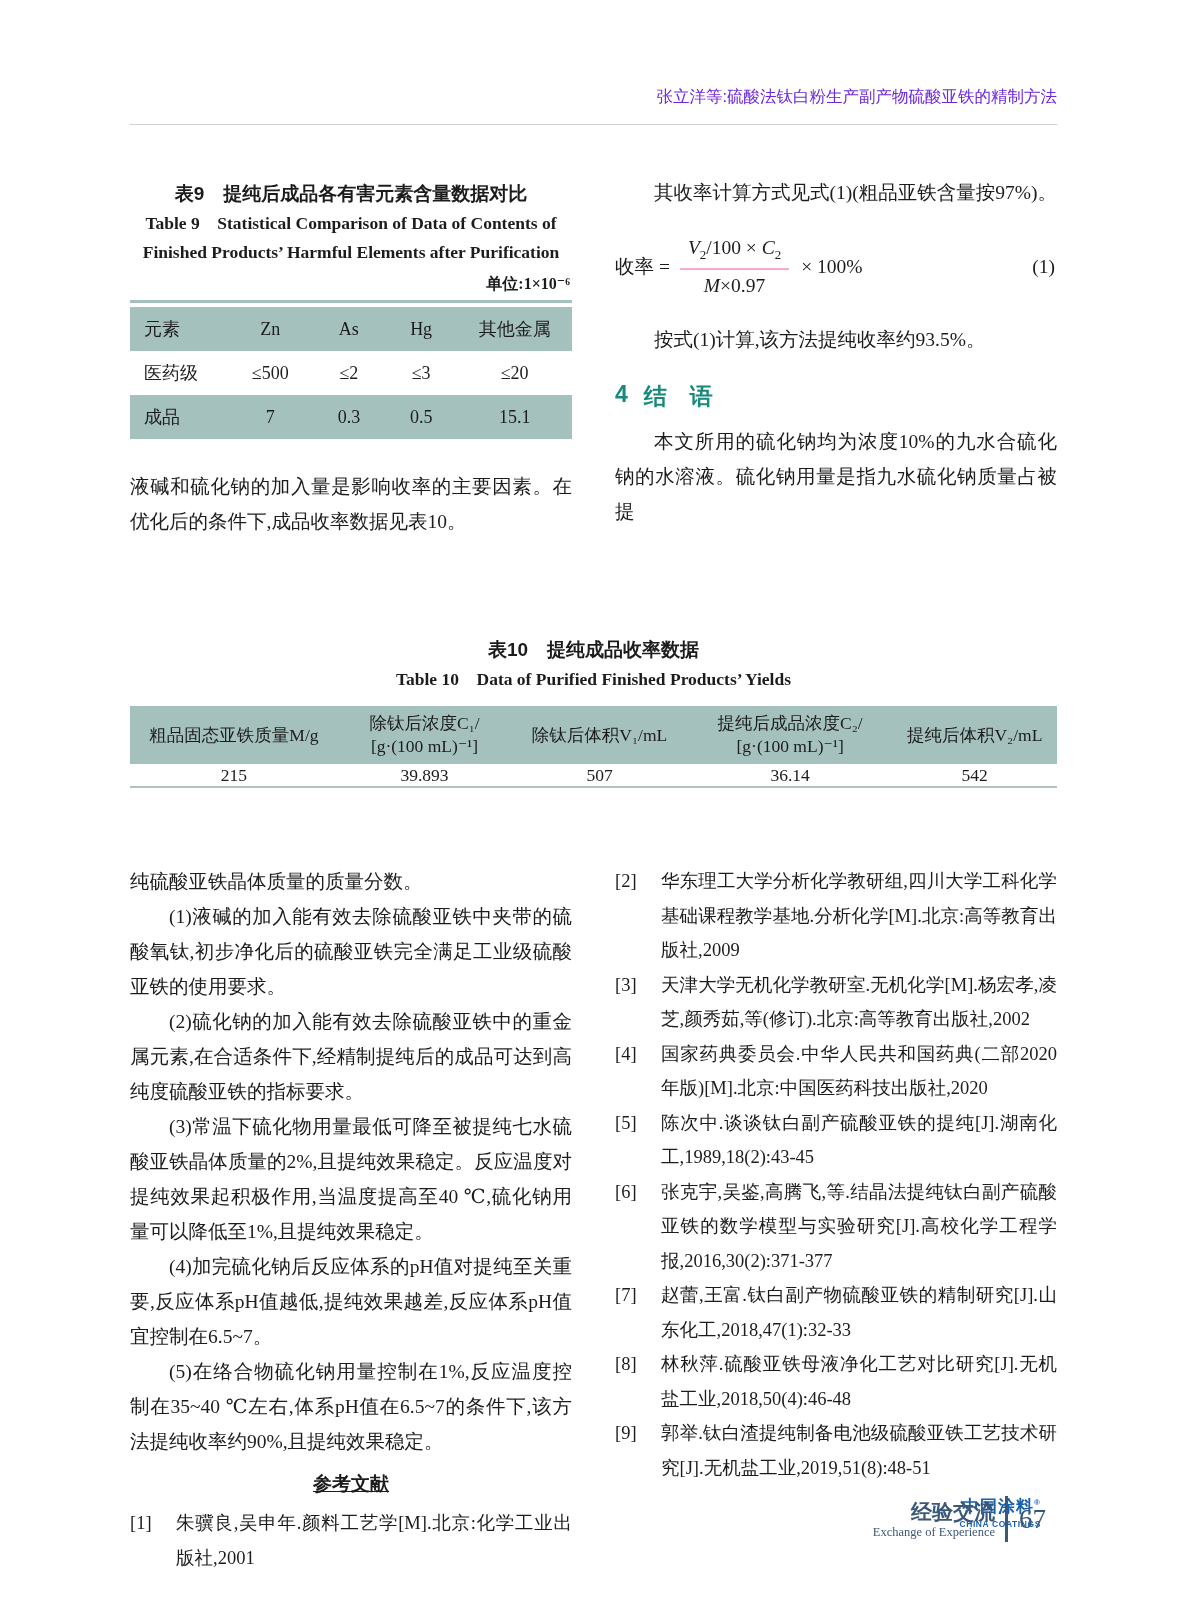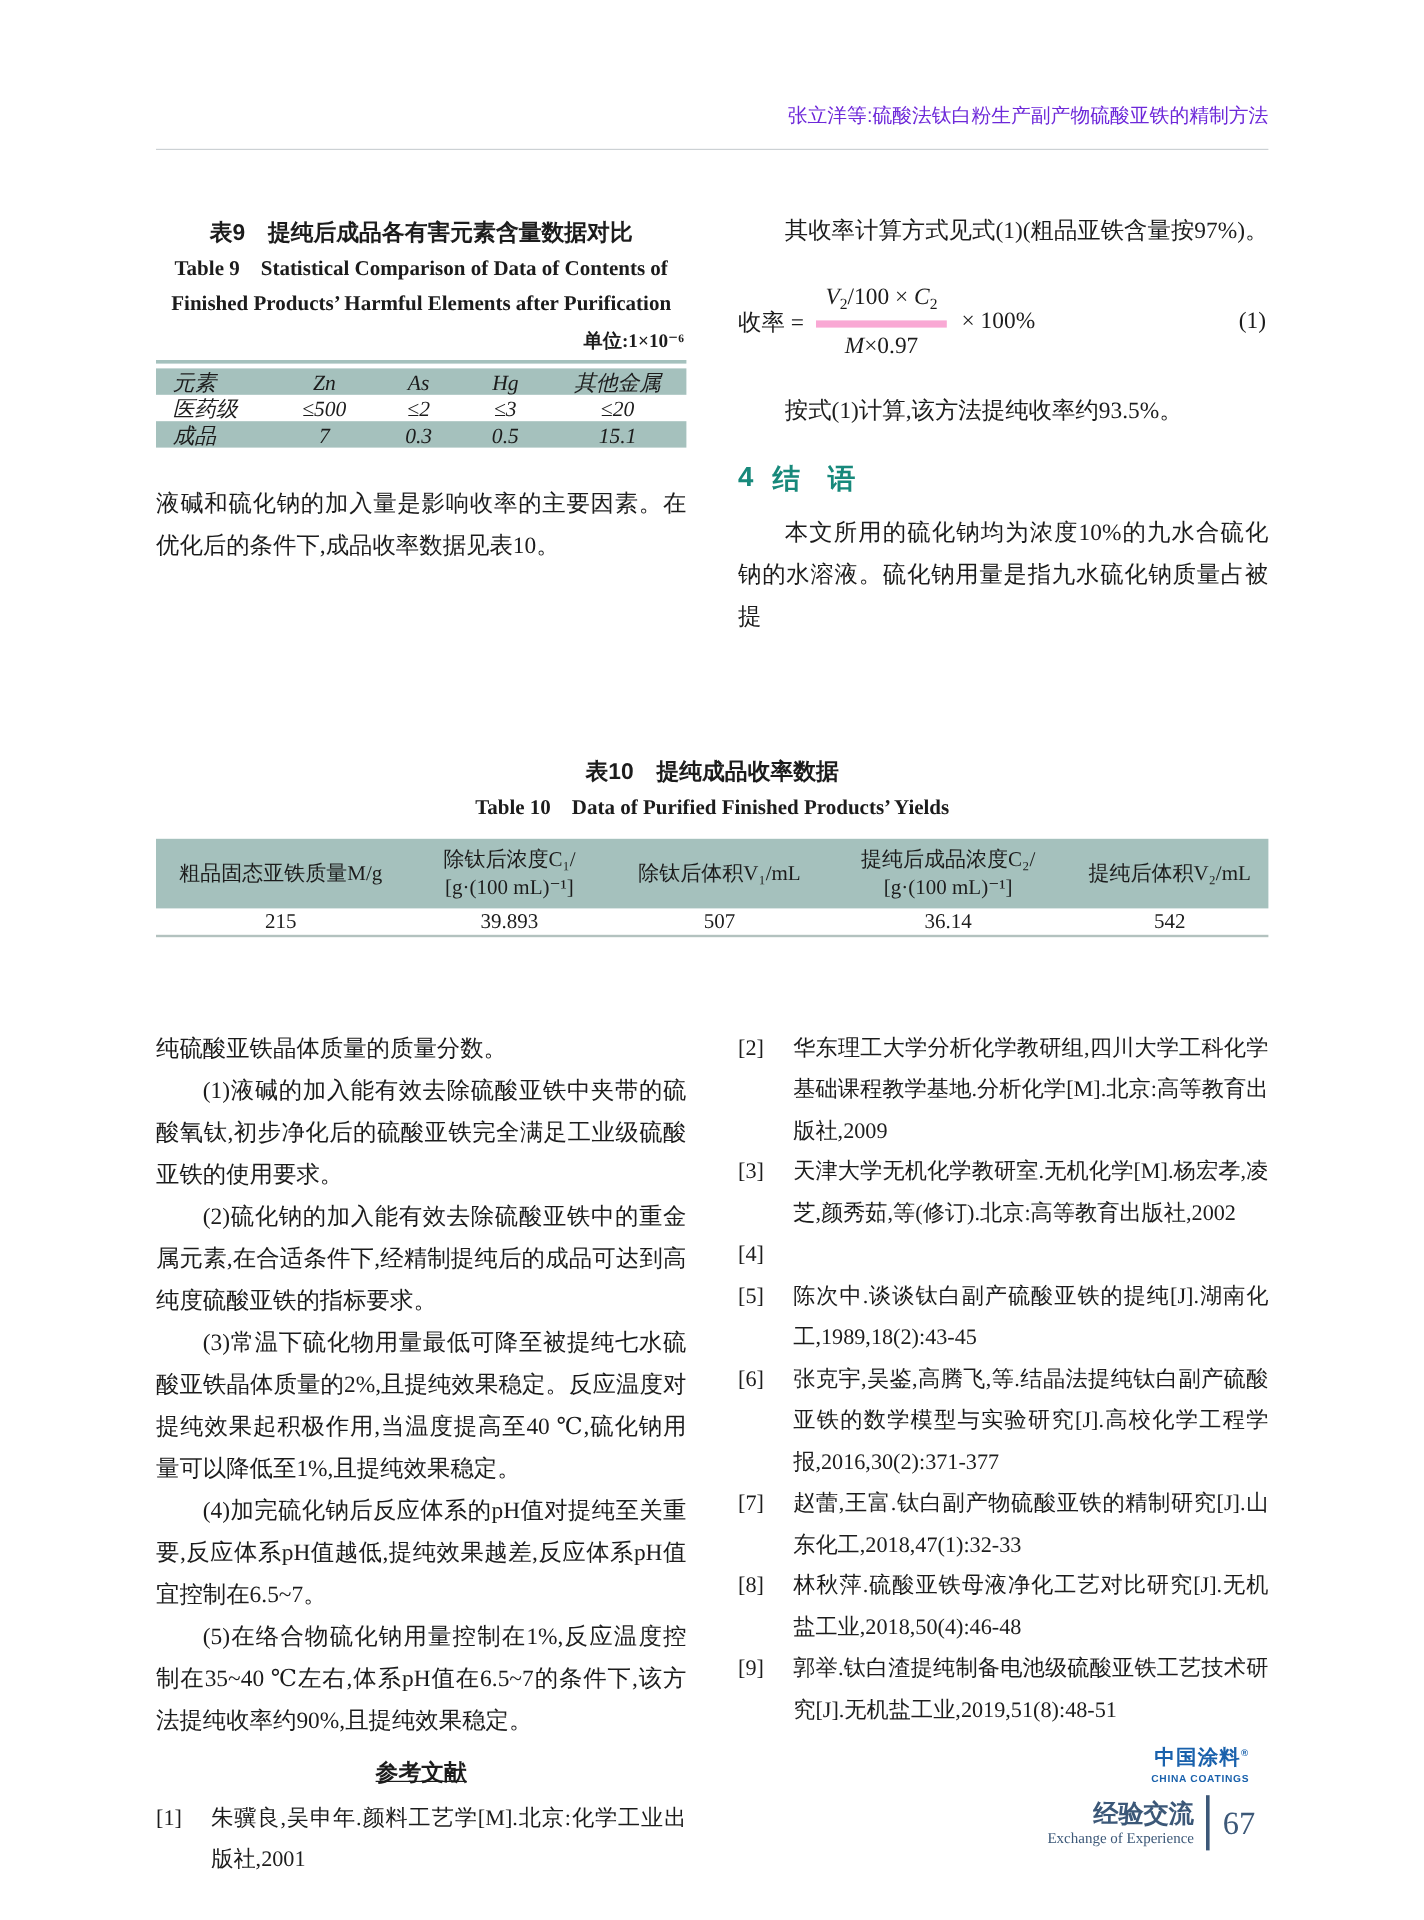--- a/index.html
+++ b/index.html
@@ -61,38 +61,37 @@
   
   .table9 {
     border-top: 3px solid #a5c1bd;
     padding-top: 4px;
     font-size: 18px;
   }
   .t9-row {
     display: grid;
     grid-template-columns: 1.15fr 1fr 0.85fr 0.85fr 1.35fr;
     align-items: center;
-    height: 22px;
-    font-style: italic;
+    height: 44px;
   }
   .t9-row > span { text-align: center; }
   .t9-row > span:first-child { text-align: left; padding-left: 14px; }
   .teal-bg { background: #a5c1bd; }
   .after-table { margin-top: 30px; }
   
   .formula {
     position: relative;
     display: flex;
     align-items: center;
     margin: 27px 0 25px;
     font-size: 19.5px;
   }
   .f-lhs { margin-right: 10px; }
   .frac { display: inline-flex; flex-direction: column; align-items: center; margin-right: 12px; }
-  .frac .num { padding: 0 8px 5px; border-bottom: 6px solid #f9a8d4; }
+  .frac .num { padding: 0 8px 5px; border-bottom: 2px solid #f9a8d4; }
   .frac .den { padding-top: 5px; }
   .fvar { font-style: italic; }
   .fsub { font-size: 13px; vertical-align: sub; }
   .eqno { position: absolute; right: 2px; }
   
   .section-heading {
     color: #17897b;
     font-family: "Liberation Sans", "DejaVu Sans", sans-serif;
     font-weight: 700;
     font-size: 23px;
@@ -292,20 +291,21 @@
       <div class="ref">
         <span class="ref-label">[2]</span>
         <span class="ref-text">华东理工大学分析化学教研组,四川大学工科化学基础课程教学基地.分析化学[M].北京:高等教育出版社,2009</span>
       </div>
       <div class="ref">
         <span class="ref-label">[3]</span>
         <span class="ref-text">天津大学无机化学教研室.无机化学[M].杨宏孝,凌芝,颜秀茹,等(修订).北京:高等教育出版社,2002</span>
       </div>
       <div class="ref">
         <span class="ref-label">[4]</span>
+        <span class="ref-text">国家药典委员会.中华人民共和国药典(二部2020年版)[M].北京:中国医药科技出版社,2020</span>
       </div>
       <div class="ref">
         <span class="ref-label">[5]</span>
         <span class="ref-text">陈次中.谈谈钛白副产硫酸亚铁的提纯[J].湖南化工,1989,18(2):43-45</span>
       </div>
       <div class="ref">
         <span class="ref-label">[6]</span>
         <span class="ref-text">张克宇,吴鉴,高腾飞,等.结晶法提纯钛白副产硫酸亚铁的数学模型与实验研究[J].高校化学工程学报,2016,30(2):371-377</span>
       </div>
       <div class="ref">

